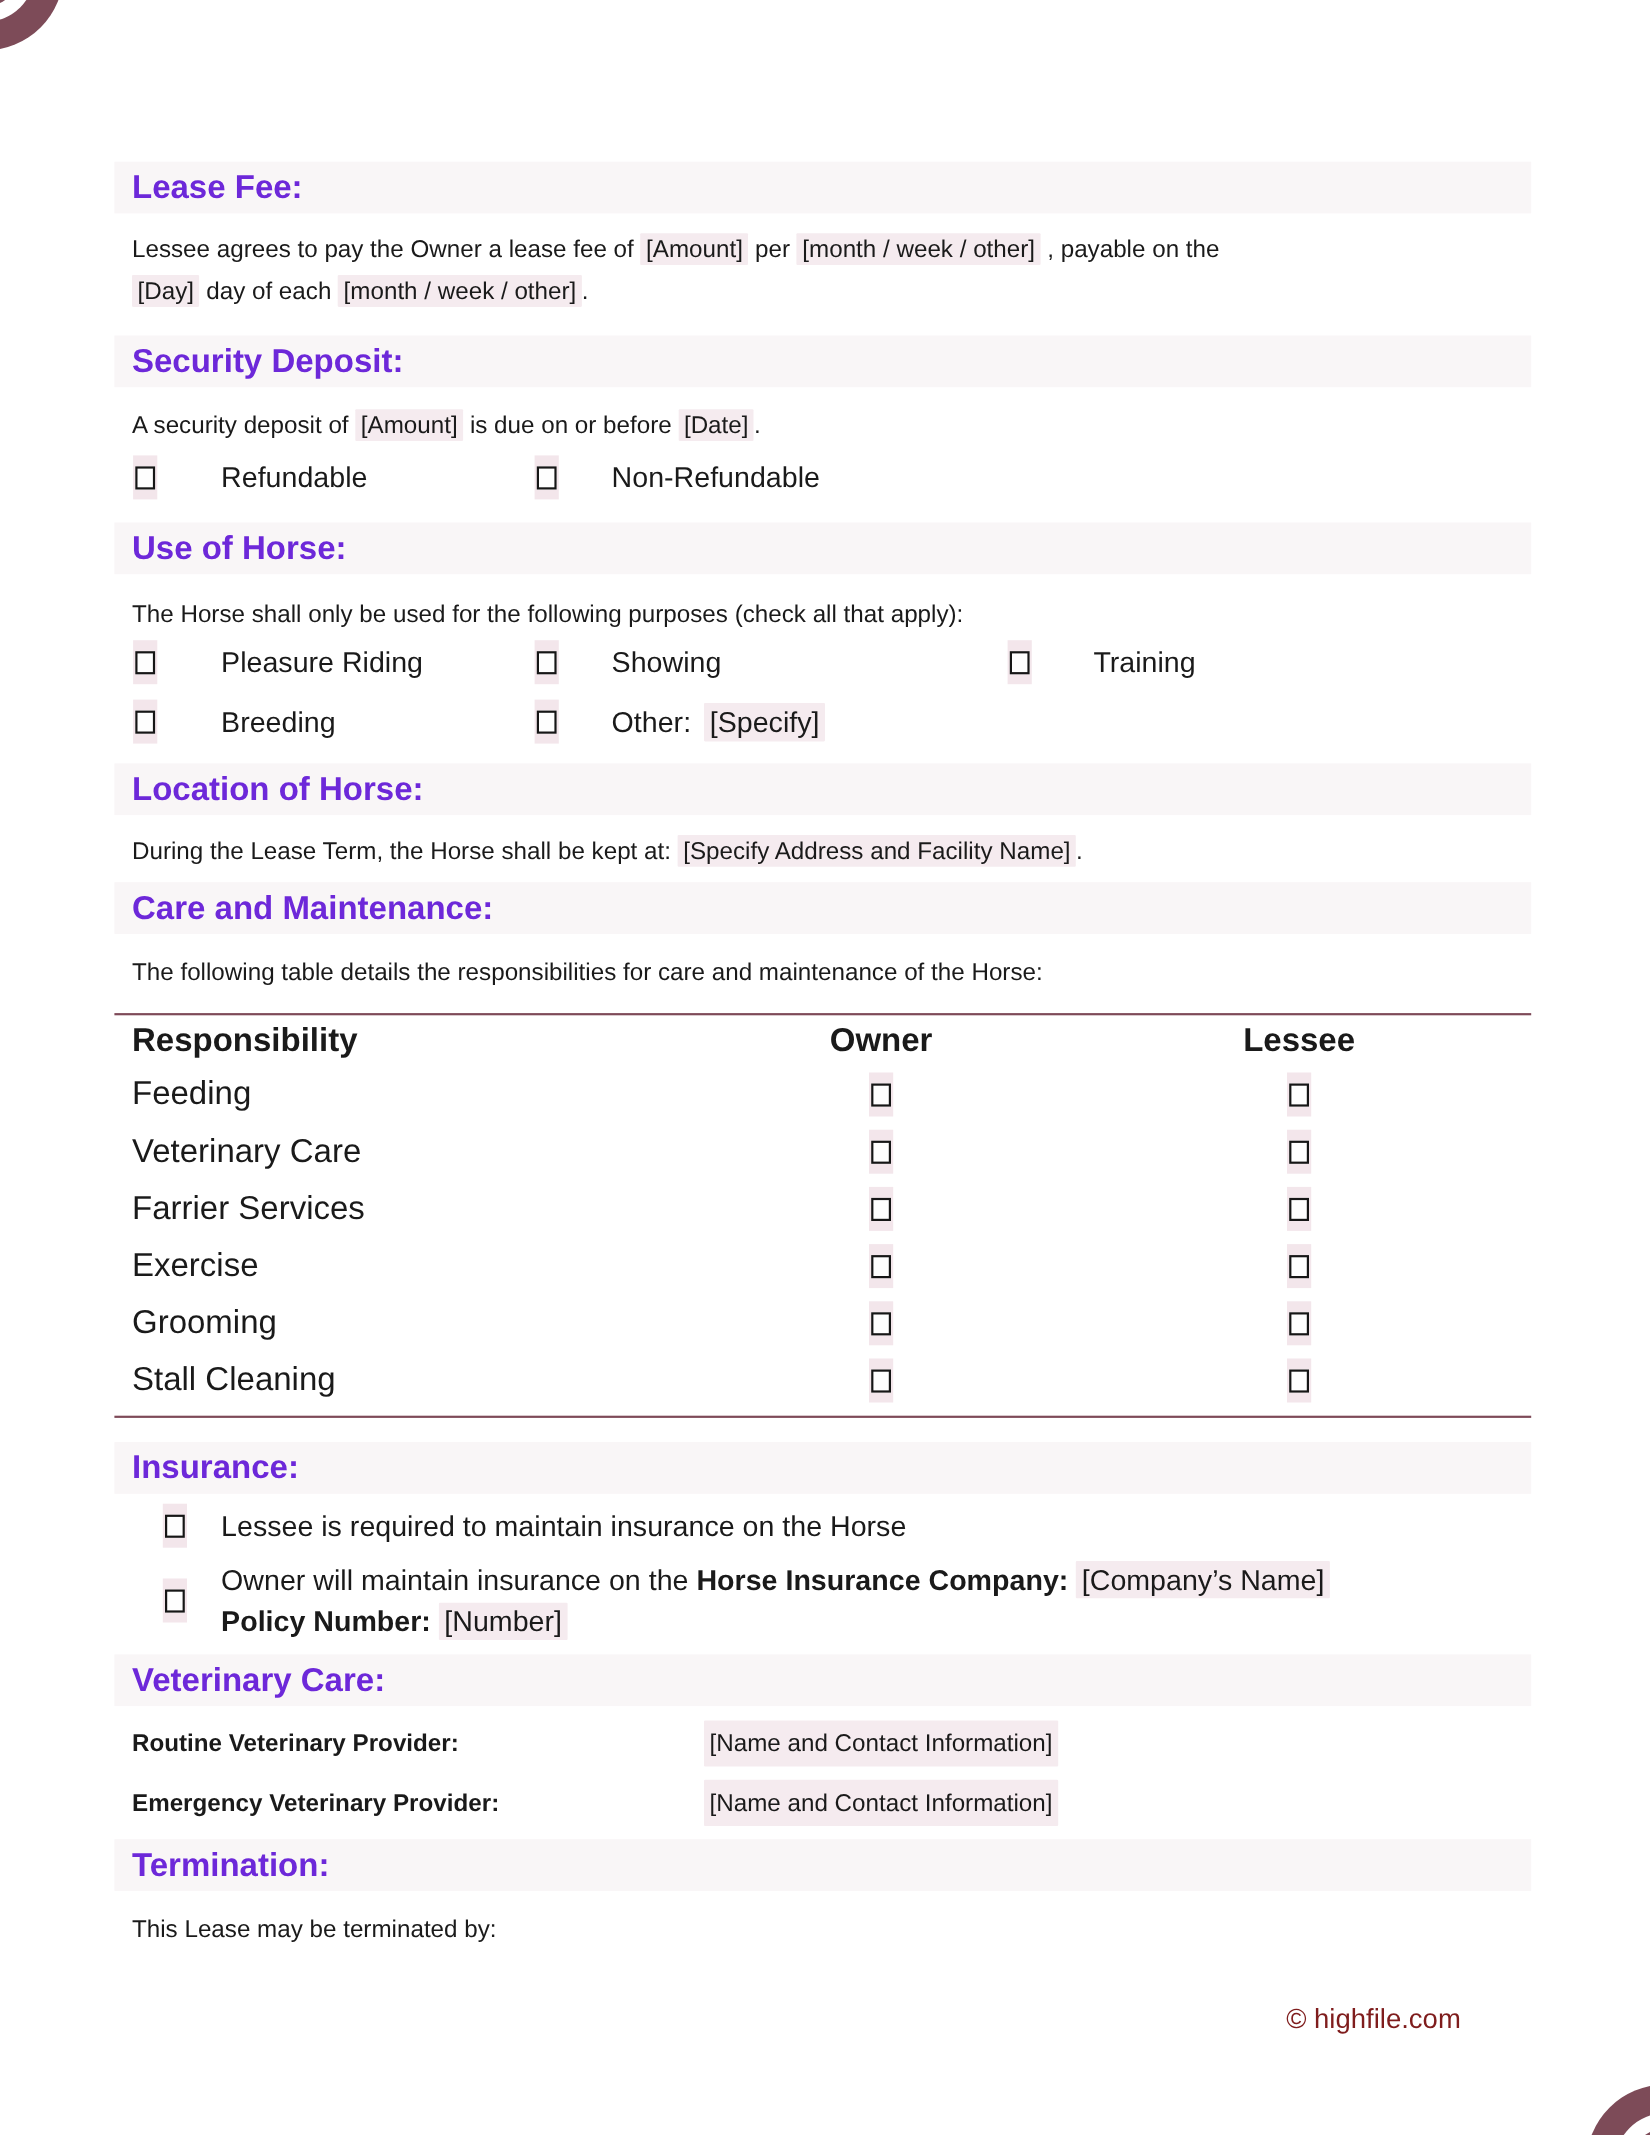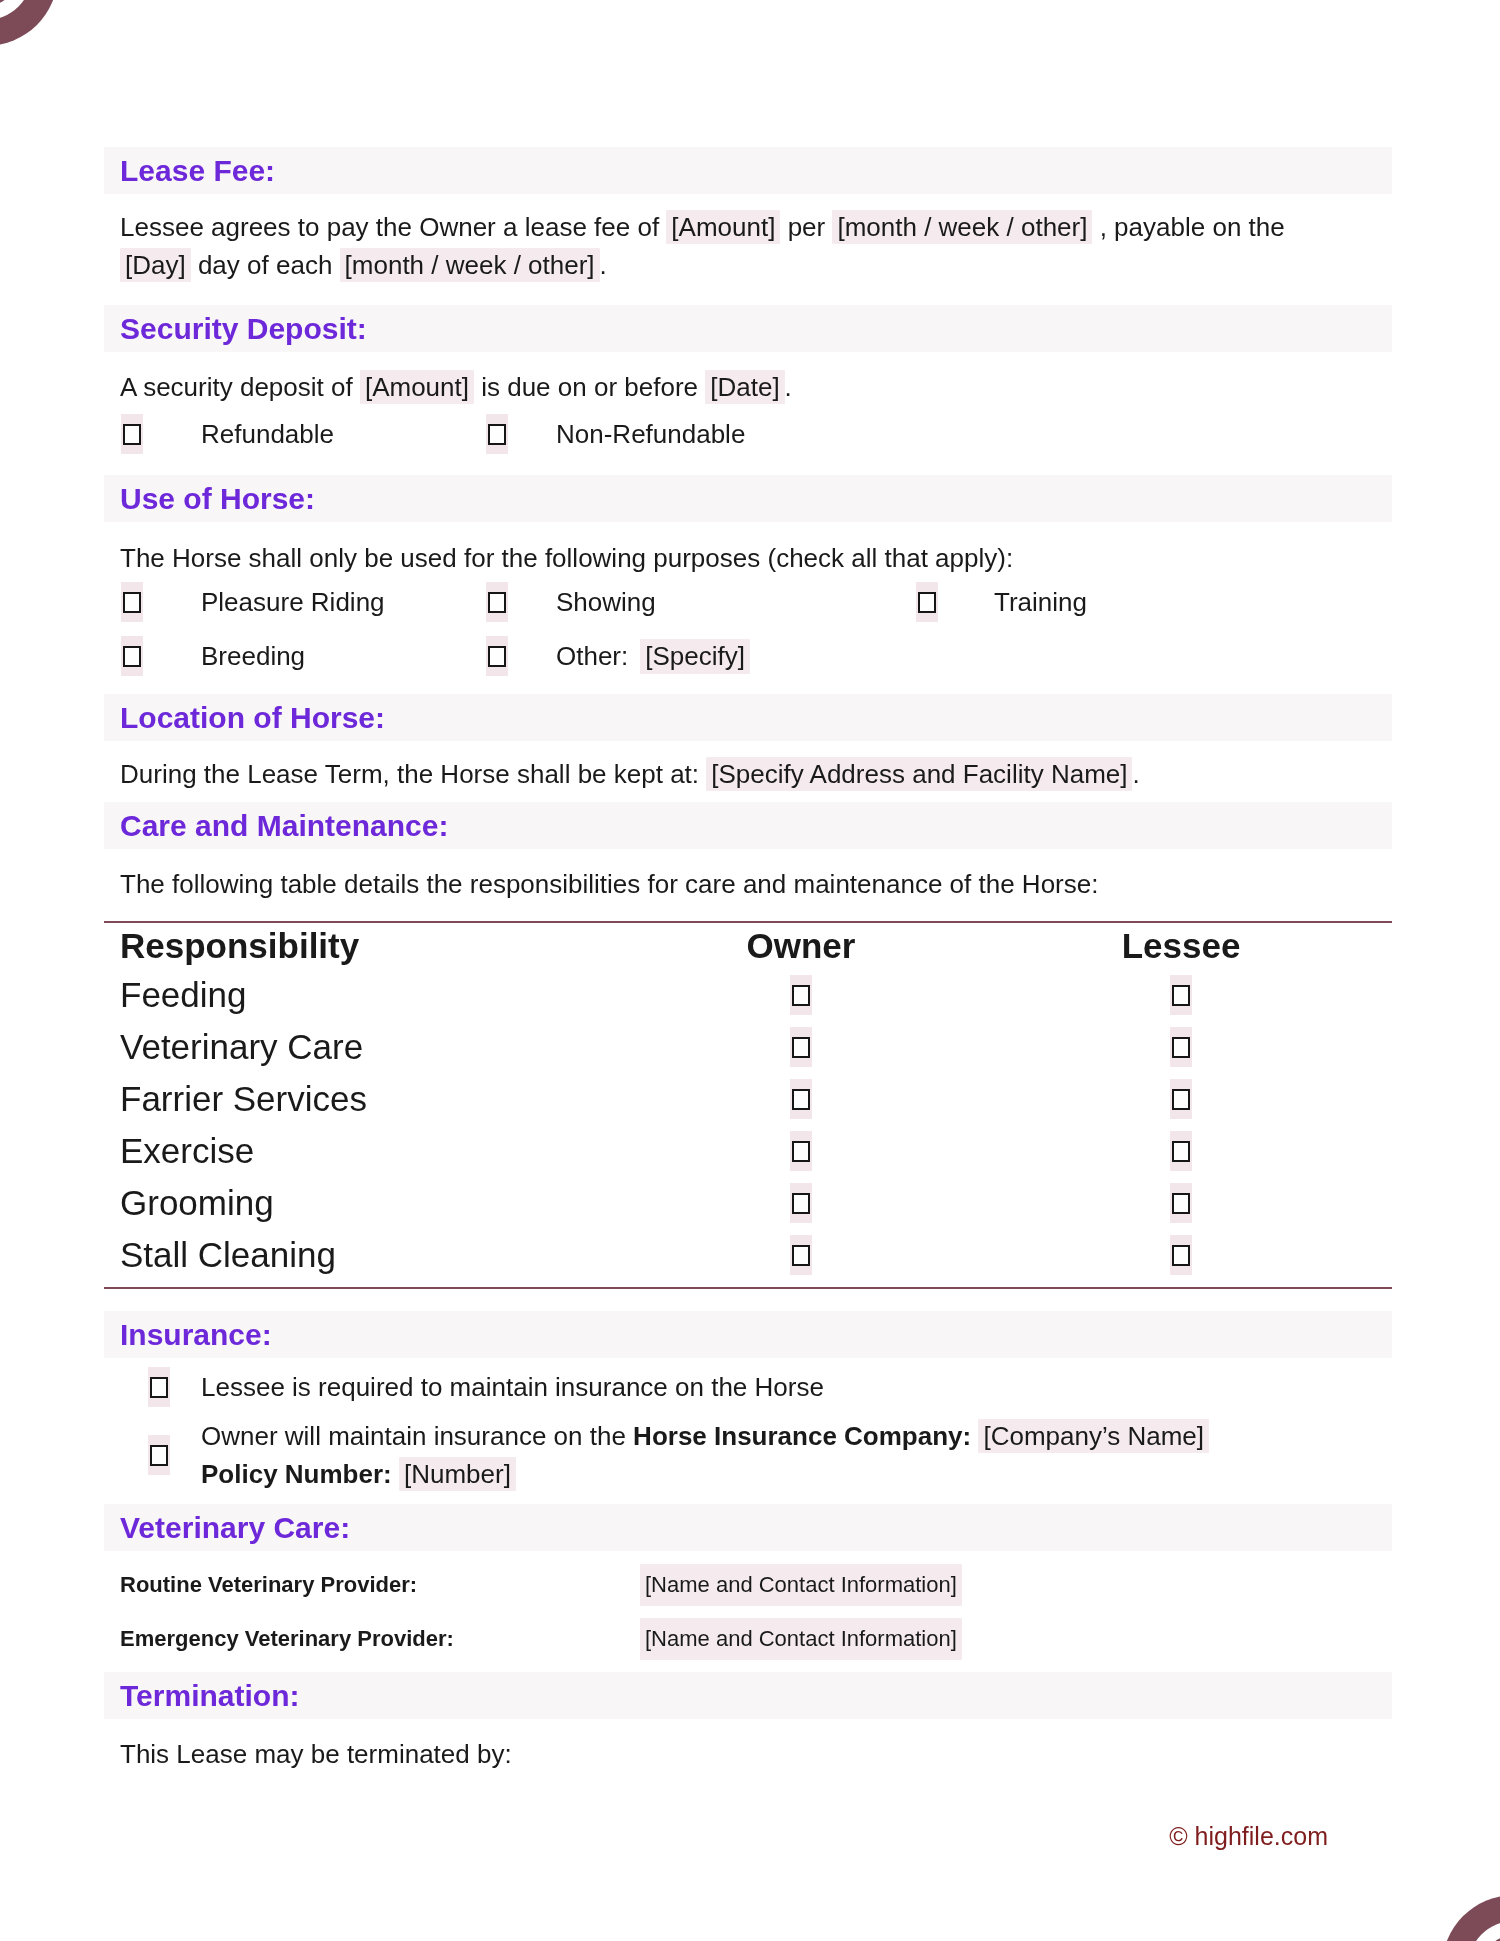--- a/index.html
+++ b/index.html
@@ -13,21 +13,21 @@
   .logo-br { right:0; bottom:0; }
 
   .content { position:absolute; left:104px; top:147px; width:1288px; }
 
   .bar {
     height:47px; background:#f9f6f7; color:#6d28d9;
     font-size:30px; font-weight:bold;
     display:flex; align-items:center; padding-left:16px;
     box-sizing:border-box;
   }
-  .para { padding-left:16px; font-size:26px; }
+  .para { padding-left:16px; font-size:22px; }
   .tline { line-height:38px; white-space:nowrap; }
   .hl { background:#f5ebef; padding:2px 5px; border-radius:1px; }
   .b { font-weight:bold; }
 
   
   .cb {
     width:22px; height:40px; background:#f3e6eb; flex:0 0 22px;
     display:inline-flex; align-items:center; justify-content:center;
   }
   .cb::after { content:""; width:14px; height:17px; border:2.5px solid #161616; background:#fefefe; }
@@ -37,21 +37,21 @@
   .optrow .opt:nth-child(1) { width:365px; }
   .optrow .opt:nth-child(2) { width:430px; }
   .optrow .opt:nth-child(3) { flex:1; }
   .olabel { margin-left:58px; font-size:26px; white-space:nowrap; }
   .optrow .opt:nth-child(2) .olabel { margin-left:48px; }
   .optrow .opt:nth-child(3) .olabel { margin-left:56px; }
   .opt .hl { margin-left:12px; font-size:26px; }
 
   
   .ctable { border-top:2px solid #7e4a58; border-bottom:2px solid #7e4a58; padding-bottom:6px; }
-  .trow { display:flex; align-items:center; height:52px; font-size:35px; }
+  .trow { display:flex; align-items:center; height:52px; font-size:30px; }
   .trow.thead { height:46px; font-weight:bold; }
   .tc1 { width:528px; padding-left:16px; box-sizing:border-box; }
   .tc2 { width:338px; display:flex; justify-content:center; }
   .tc3 { flex:1; display:flex; justify-content:center; }
 
   
   .ins-item { display:flex; align-items:center; padding-left:44px; font-size:26px; }
   .ins-text { margin-left:31px; }
 
   

